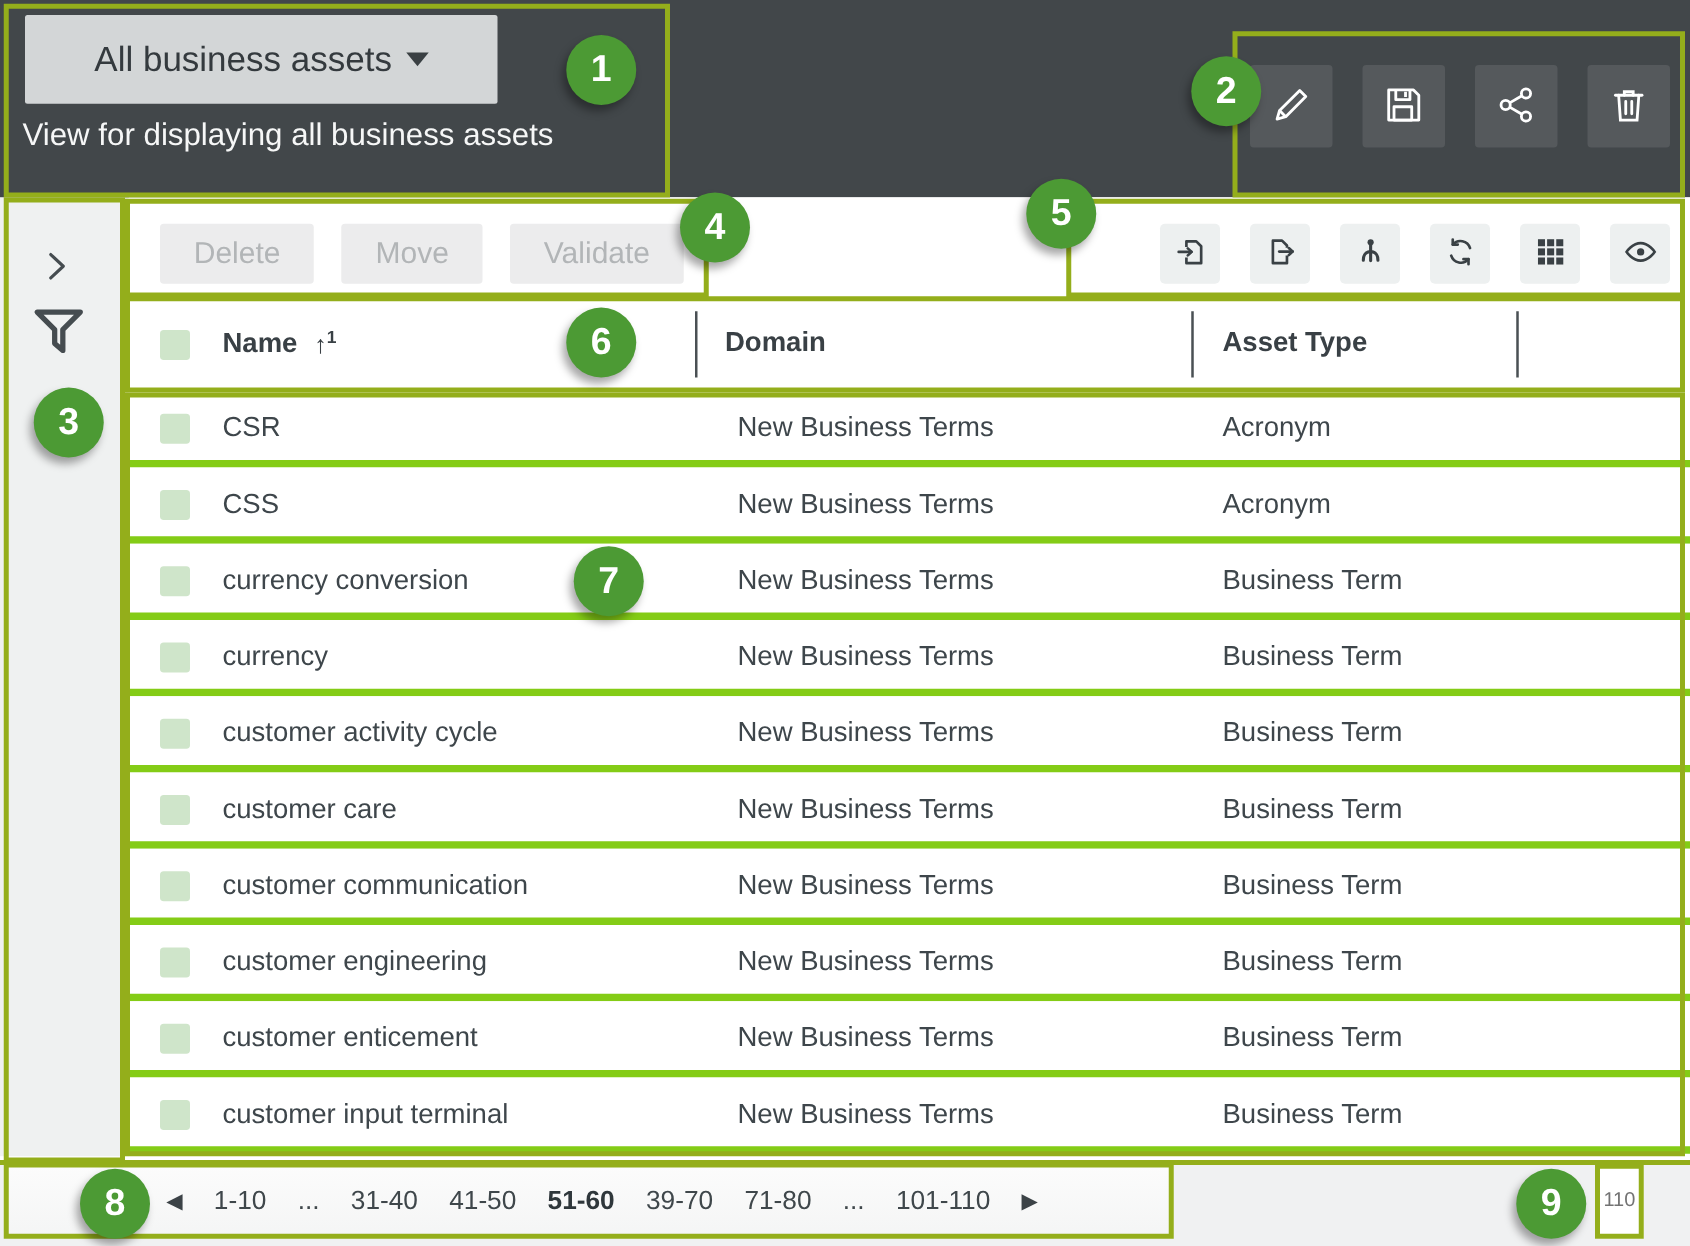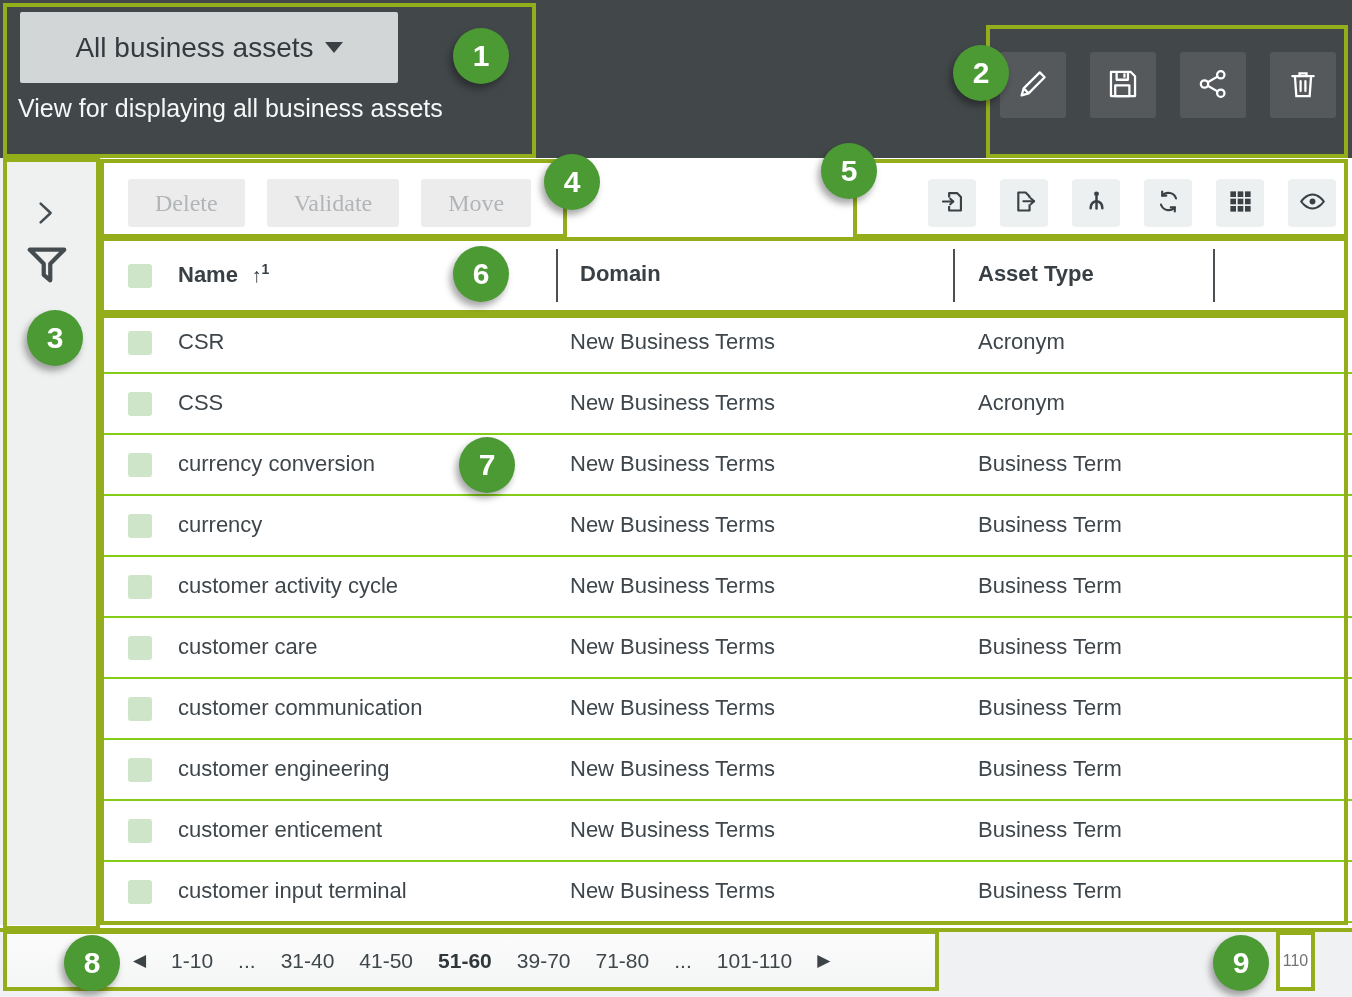--- a/index.html
+++ b/index.html
@@ -30,45 +30,45 @@
   .sidebar{position:absolute;left:0;top:158px;width:103px;height:770px;background:#eff1f1;}
   .side-btn{background:none;border:none;display:block;cursor:pointer;color:#454c50;}
   .side-btn.expand{position:absolute;left:30px;top:40px;}
   .side-btn.filter{position:absolute;left:24px;top:84px;}
 
   
   .content{position:absolute;left:103px;top:158px;width:1249px;height:767px;background:#fff;}
   .toolbar{position:absolute;left:0;top:0;width:100%;height:80px;background:#fff;}
   .tb-group{position:absolute;left:25px;top:21px;display:flex;gap:22px;}
   .tb-btn{height:48px;padding:0 27px;background:#ececed;border:none;border-radius:3px;
-    font-family:Liberation Serif, serif;font-size:24px;color:#b2b5b7;cursor:pointer;}
+    font-family:Liberation Sans, sans-serif;font-size:24px;color:#b2b5b7;cursor:pointer;}
   .tb-icons{position:absolute;right:16px;top:21px;display:flex;gap:24px;}
   .tbi-btn{width:48px;height:48px;background:#edf0f0;border:none;border-radius:4px;
     display:flex;align-items:center;justify-content:center;cursor:pointer;color:#3a4145;}
   .tbi-btn svg{width:27px;height:27px;}
 
   
   .thead{position:absolute;left:0;top:80px;width:100%;height:75px;background:#fff;}
   .checkbox{position:absolute;left:25px;width:24px;height:24px;border-radius:3px;
     background:var(--checkbox-green);cursor:pointer;}
   .thead .checkbox{top:26px;}
   .th-name{position:absolute;left:75px;top:23px;font-size:22px;font-weight:700;color:#394045;}
   .sort{font-weight:700;color:#394045;font-size:20px;margin-left:8px;}
   .sort sup{font-size:14px;font-weight:700;}
   .th-domain{position:absolute;left:477px;top:23px;font-size:22px;font-weight:700;color:#394045;}
   .th-type{position:absolute;left:875px;top:23px;font-size:22px;font-weight:700;color:#394045;}
   .th-div{position:absolute;top:11px;width:2px;height:53px;background:#4a5054;}
   .th-div.d1{left:453px;} .th-div.d2{left:850px;} .th-div.d3{left:1110px;}
 
   .tbody{position:absolute;left:0;top:155px;width:100%;}
-  .trow{position:relative;height:61px;border-bottom:2px solid #84cc16;background:#fff;cursor:pointer;}
+  .trow{position:relative;height:61px;border-bottom:6px solid #84cc16;background:#fff;cursor:pointer;}
   .trow .checkbox{top:18px;}
   .cell{position:absolute;top:16px;font-size:22px;color:#3e464b;white-space:nowrap;}
   .cell-name{left:75px;}
-  .cell-domain{left:467px;}
+  .cell-domain{left:487px;}
   .cell-type{left:875px;}
 
   
   .footer-white{position:absolute;left:0;top:925px;width:1352px;height:5px;background:#fff;}
   .footer-grey{position:absolute;left:0;top:930px;width:1352px;height:67px;background:#f0f1f2;}
   .pagination{position:absolute;left:3px;top:930px;width:936px;height:61px;
     background:linear-gradient(#fcfcfc,#f4f5f5);display:flex;align-items:center;
     padding-left:130px;gap:25px;}
   .pg-arrow{font-size:17px;color:#3c4347;cursor:pointer;line-height:1;}
   .pagination-pages{display:flex;align-items:center;gap:25px;}
@@ -154,22 +154,22 @@
           <path d="M3 4h18l-7.3 7.3V20l-3.4-2.9v-5.8L3 4z"></path>
         </svg>
       </span>
     </button>
   </aside>
 
   <main class="content">
     <div class="toolbar">
       <div class="tb-group">
         <button class="tb-btn">Delete</button>
+        <button class="tb-btn">Move</button>
         <button class="tb-btn">Validate</button>
-        <button class="tb-btn">Move</button>
       </div>
       <div class="tb-icons">
         <button class="tbi-btn">
           <span>
             <svg viewBox="0 0 24 24" width="27" height="27" fill="none" stroke="currentColor" stroke-width="1.9" stroke-linejoin="round">
               <path d="M9 8.5v-4h7l3.5 3.5v12H9v-4"></path>
               <path d="M3.5 12h9" stroke-linecap="round"></path>
                 <path d="M10 9.5l2.7 2.5L10 14.5" stroke-linecap="round"></path>
             </svg>
           </span>

